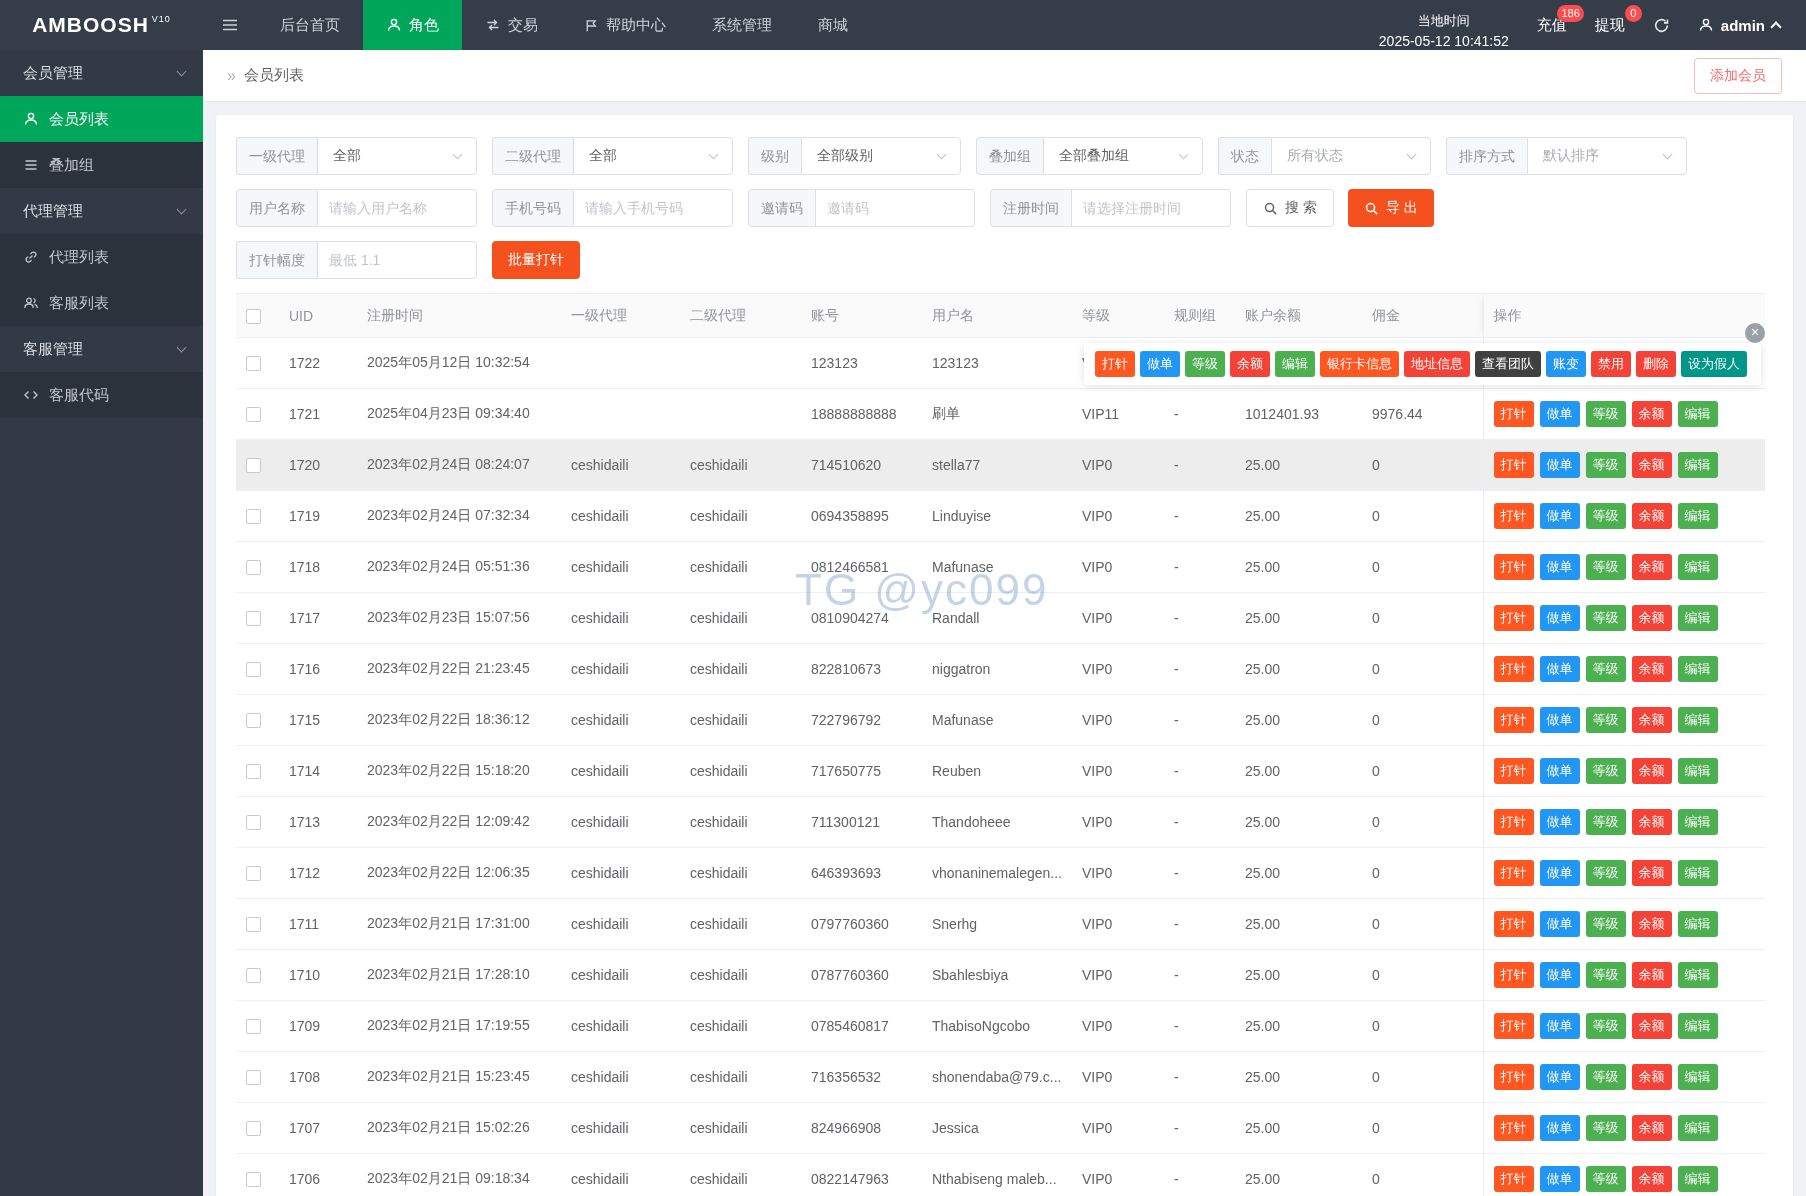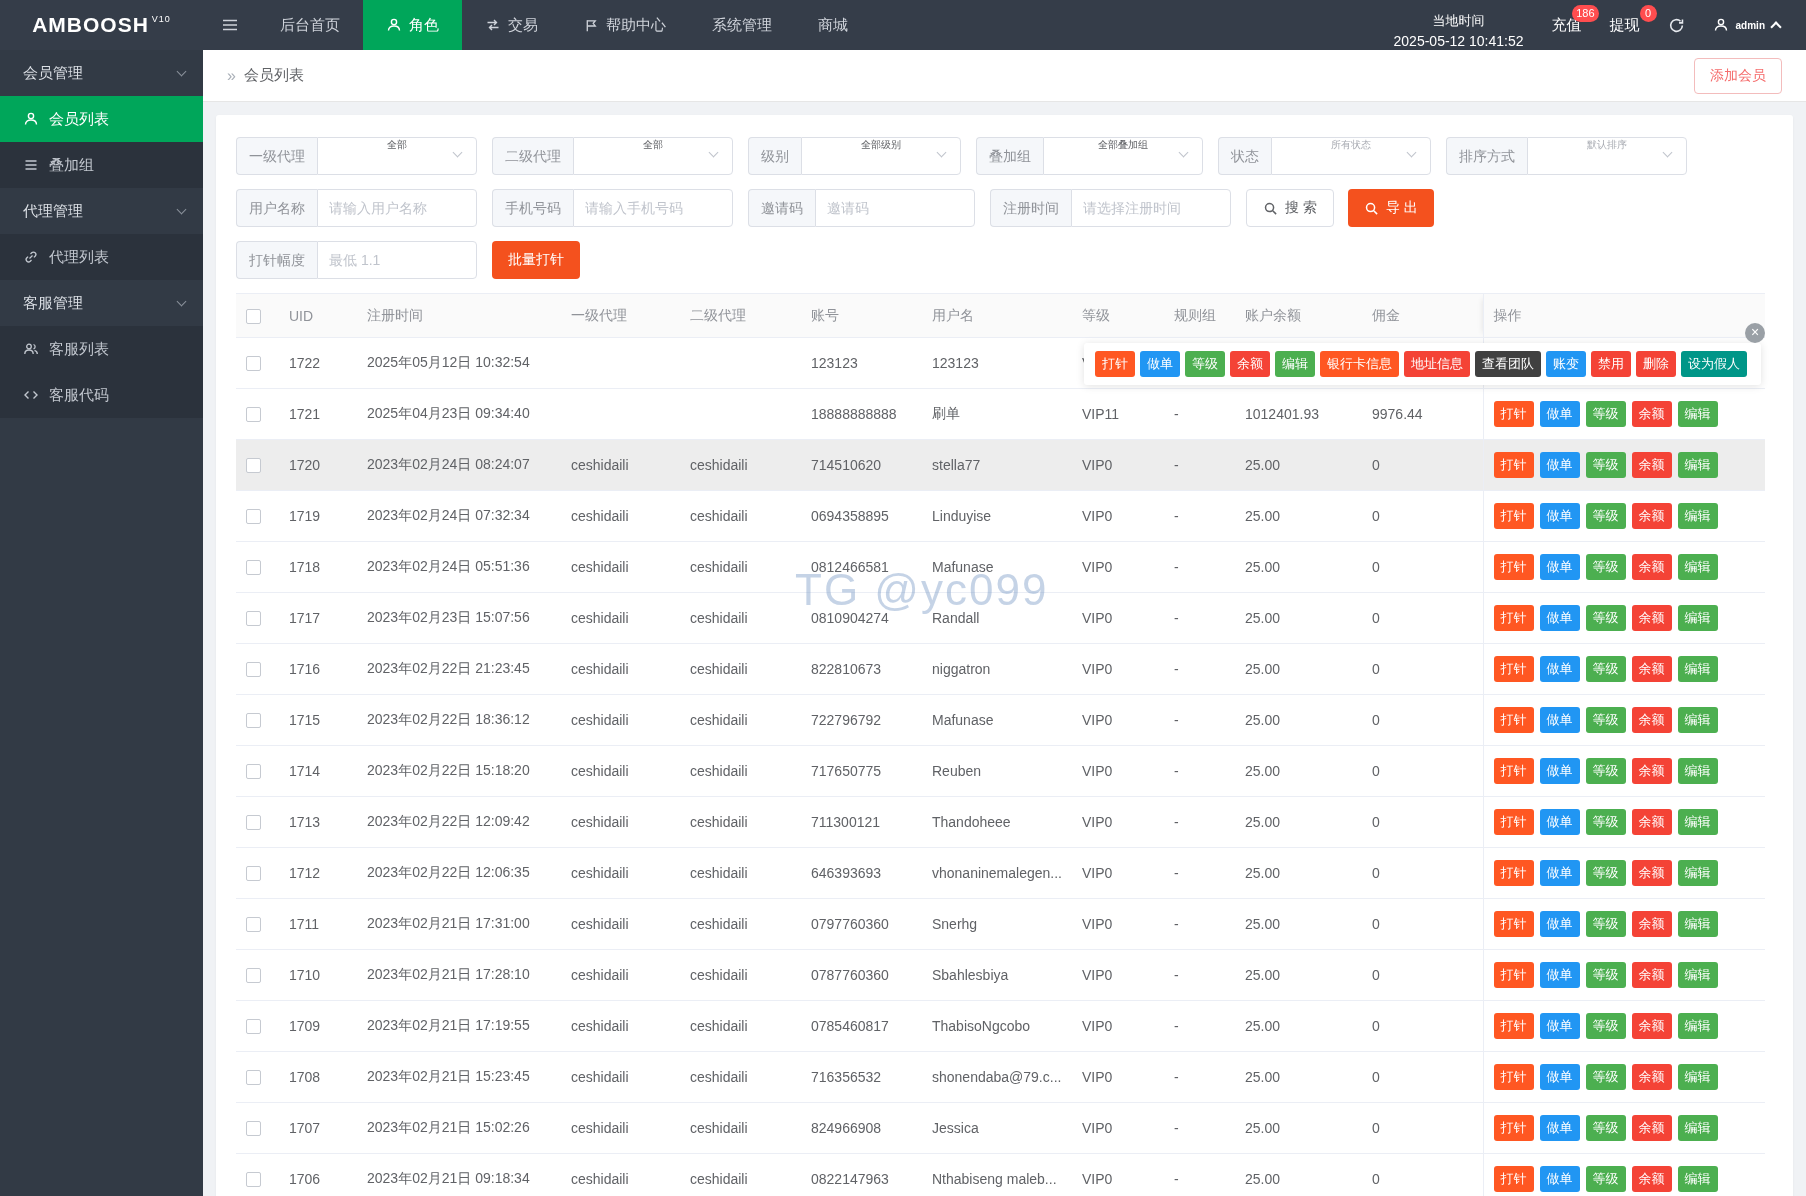--- a/index.html
+++ b/index.html
@@ -21,21 +21,21 @@
   .top-item { display:flex; align-items:center; gap:7px; padding:0 23px; font-size:15px; cursor:pointer; }
   .top-item.active { background:#00a65a; color:#fff; }
   .top-right { margin-left:auto; display:flex; align-items:center; gap:28px; padding-right:26px; }
   .time { text-align:center; color:#fff; line-height:1.45;margin-top:13px; }
   .time .t1 { font-size:13px; } .time .t2 { font-size:14px; }
   .badge-item { position:relative; color:#fff; font-size:15px; cursor:pointer; }
   .badge { position:absolute; top:-11px; right:-17px; background:#ff4d4f; color:#fff;
     font-size:11px; min-width:17px; height:17px; line-height:17px; border-radius:9px;
     text-align:center; padding:0 4px; }
   .refresh { color:#e6e9ee; cursor:pointer; }
-  .user { display:flex; align-items:center; gap:7px; color:#fff; font-size:10px; font-weight:bold; cursor:pointer; }
+  .user { display:flex; align-items:center; gap:7px; color:#fff; font-size:15px; font-weight:bold; cursor:pointer; }
   .chev-up { width:8px; height:8px; border-left:2px solid #fff; border-top:2px solid #fff;
     transform:rotate(45deg); margin-top:4px; }
 
   
   .sidebar { position:absolute; top:50px; left:0; bottom:0; width:203px; background:#323a45; z-index:30; }
   .side-item { height:46px; display:flex; align-items:center; padding:0 18px 0 23px;
     font-size:15px; color:#c2c7cf; cursor:pointer; gap:9px; }
   .side-item.group { color:#dbdfe5; }
   .side-item.sub { background:rgba(0,0,0,0.12); }
   .side-item.active { background:#00a65a; color:#fff; }
@@ -57,22 +57,22 @@
     min-height:1080px; position:relative; box-shadow:0 1px 3px rgba(0,0,0,0.05); }
 
   
   .frow { display:flex; align-items:center; margin-bottom:14px; }
   .fgen { display:flex; align-items:center; }
   .fgroup { display:flex; margin-right:15px; }
   .flabel { background:#f5f7fa; border:1px solid #dcdfe6; border-right:none;
     border-radius:4px 0 0 4px; padding:0 12px; font-size:14px; color:#909399;
     height:38px; line-height:36px; white-space:nowrap; }
   .fselect { width:160px; height:38px; border:1px solid #dcdfe6; border-radius:0 4px 4px 0;
-    background:#fff; display:flex; align-items:center; padding:0 15px; font-size:10px;
-    color:#606266; cursor:pointer;flex-direction:column; }
+    background:#fff; display:flex; align-items:center; padding:0 15px; font-size:14px;
+    color:#606266; cursor:pointer; }
   .fselect.muted { color:#a8abb2; }
   .fselect .caret { margin-left:auto; width:7px; height:7px;
     border-right:1.5px solid #c0c4cc; border-bottom:1.5px solid #c0c4cc;
     transform:rotate(45deg); margin-top:-3px; }
   .finput { width:160px; height:38px; border:1px solid #dcdfe6; border-radius:0 4px 4px 0;
     padding:0 11px; font-size:14px; color:#606266; outline:none; font-family:inherit; }
   .finput::placeholder { color:#c0c4cc; }
   .btn { height:38px; border:none; border-radius:4px; font-size:14px; cursor:pointer;
     display:inline-flex; align-items:center; gap:7px; padding:0 16px; font-family:inherit; }
   .btn.white { background:#fff; border:1px solid #dcdfe6; color:#606266; margin-right:14px; }
@@ -216,33 +216,33 @@
     <div class="side-item sub">
       <span class="icon">
         <svg width="16" height="16" viewBox="0 0 16 16" fill="none" stroke="currentColor" stroke-width="1.3">
           <path d="M6.5 9.5l3-3"></path>
           <path d="M7.5 5l1.2-1.2a2.4 2.4 0 0 1 3.4 3.4L10.9 8.4"></path>
           <path d="M8.5 11l-1.2 1.2a2.4 2.4 0 0 1-3.4-3.4L5.1 7.6"></path>
         </svg>
       </span>
       <span>代理列表</span>
     </div>
-    <div class="side-item group">
-      <span>客服管理</span>
-      <span class="chev"></span>
-    </div>
     <div class="side-item sub">
       <span class="icon">
         <svg width="16" height="16" viewBox="0 0 16 16" fill="none" stroke="currentColor" stroke-width="1.3">
           <circle cx="6" cy="5.5" r="2.3"></circle>
           <path d="M1.8 13c0-2.6 1.9-4 4.2-4s4.2 1.4 4.2 4"></path>
           <path d="M10.5 3.5a2.3 2.3 0 0 1 0 4.4M11.5 9.3c1.7.5 2.8 1.8 2.8 3.7"></path>
         </svg>
       </span>
       <span>客服列表</span>
+    </div>
+    <div class="side-item group">
+      <span>客服管理</span>
+      <span class="chev"></span>
     </div>
     <div class="side-item sub">
       <span class="icon">
         <svg width="16" height="16" viewBox="0 0 16 16" fill="none" stroke="currentColor" stroke-width="1.4">
           <path d="M5.5 4.5L2 8l3.5 3.5M10.5 4.5L14 8l-3.5 3.5"></path>
         </svg>
       </span>
       <span>客服代码</span>
     </div>
   </aside>

